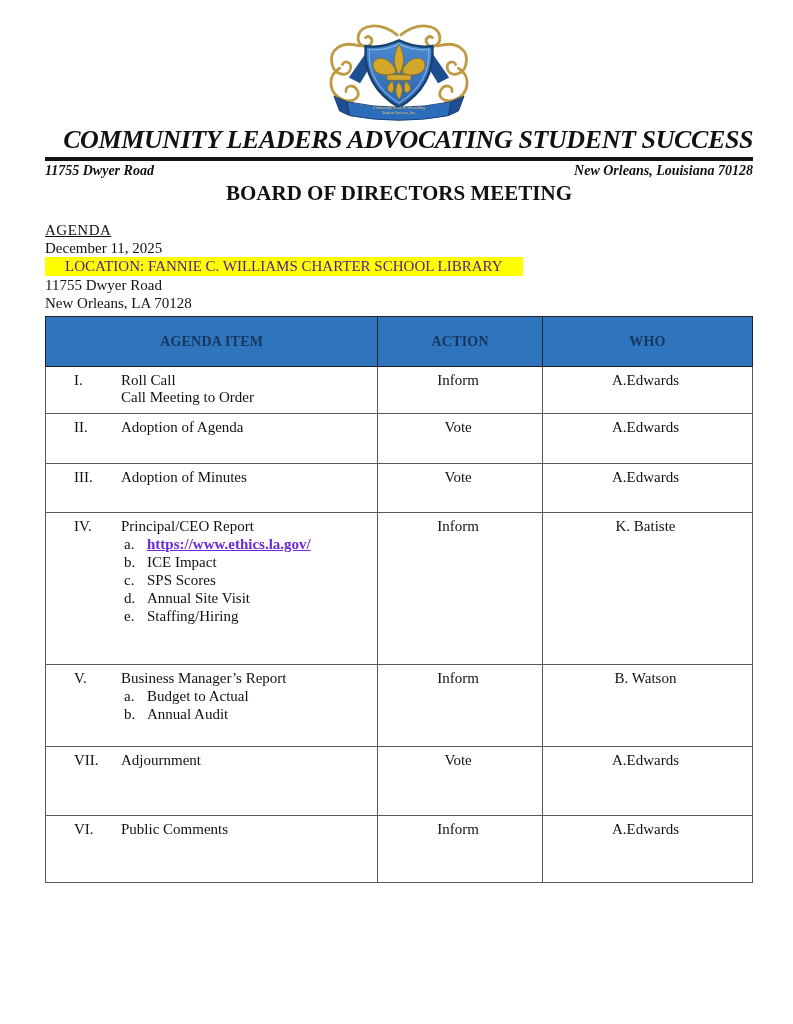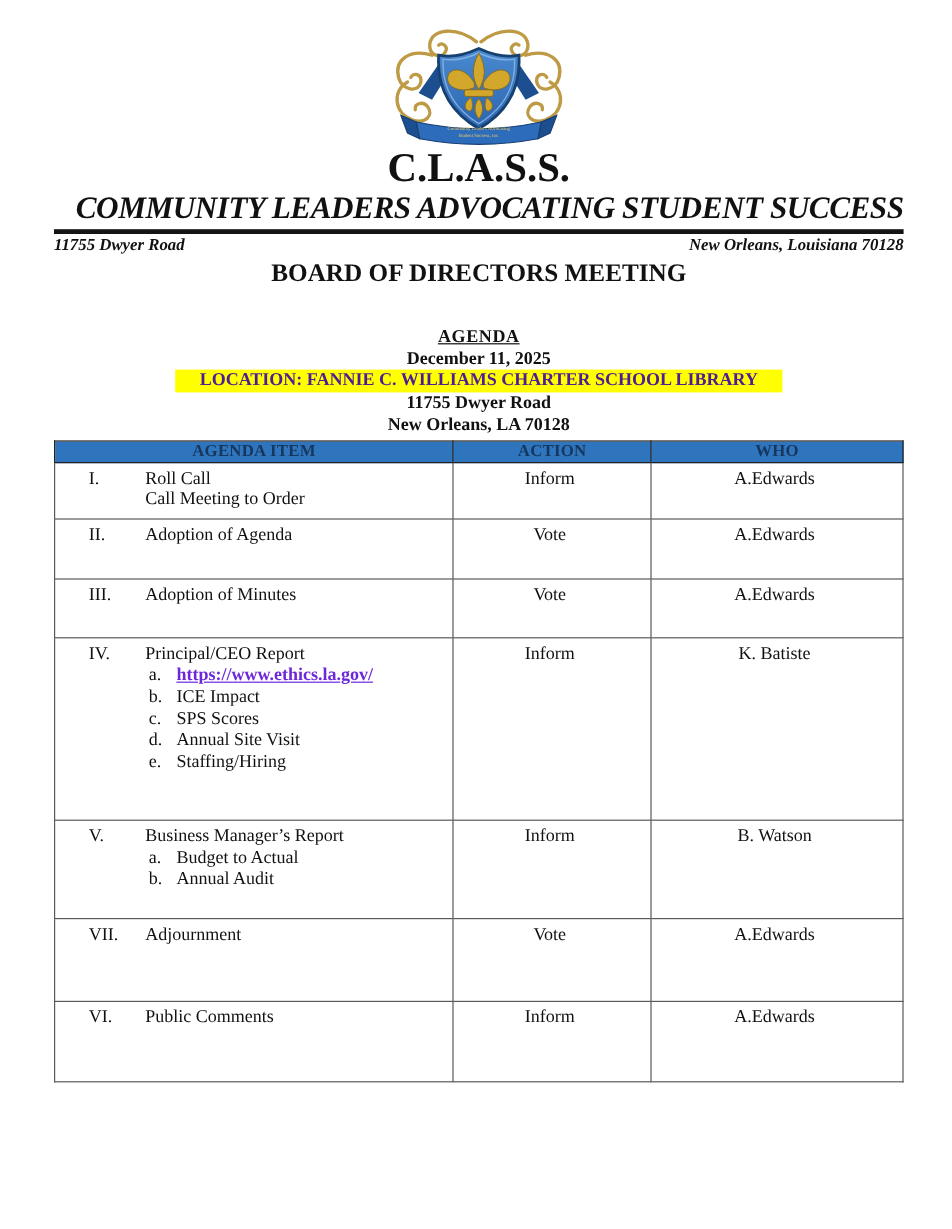--- a/index.html
+++ b/index.html
@@ -18,31 +18,31 @@
     margin:3px 0 0;text-align:right;font-size:26px;font-weight:bold;font-style:italic;
     letter-spacing:-0.4px;white-space:nowrap;line-height:1.02;
   }
   .rule{height:4px;background:#141414;margin-top:3px;}
   .addr-row{
     display:flex;justify-content:space-between;margin-top:2px;
     font-size:14px;font-weight:bold;font-style:italic;line-height:1.15;
   }
   .meeting-title{text-align:center;font-weight:bold;font-size:21px;margin-top:3px;line-height:1.1;}
   
-  .agenda-block{margin-top:33px;text-align:center;font-weight:bold;font-size:15px;line-height:1.22;}
+  .agenda-block{margin-top:16px;text-align:left;font-weight:normal;font-size:15px;line-height:1.22;}
   .agenda-title{text-decoration:underline;letter-spacing:0.5px;}
   .hl{background:#FFFF00;color:#4c1d95;padding:0 20px;display:inline-block;}
   
   table.agenda{
     width:100%;margin-top:4px;border-collapse:collapse;table-layout:fixed;
     font-size:15px;
   }
   table.agenda th{
     background:#2E75BE;color:#17365D;font-weight:bold;font-size:14px;
-    border:1px solid #222;height:17px;padding:0;text-align:center;letter-spacing:0.2px;
+    border:1px solid #222;height:17px;padding:16px;text-align:center;letter-spacing:0.2px;
   }
   table.agenda td{
     border:1px solid #5a5a5a;vertical-align:top;padding:5px 4px 0 0;
   }
   col.c1{width:47%;} col.c2{width:23.3%;} col.c3{width:29.7%;}
   tbody tr:nth-child(1){height:47px;}
   tbody tr:nth-child(2){height:50px;}
   tbody tr:nth-child(3){height:49px;}
   tbody tr:nth-child(4){height:152px;}
   tbody tr:nth-child(5){height:82px;}
@@ -98,21 +98,20 @@
 
     <g>
       <path d="M34,88 L20,82 L26,98 L37,103 Z" fill="#1d4e8f" stroke="#163e72" stroke-width="1"></path>
       <path d="M146,88 L160,82 L154,98 L143,103 Z" fill="#1d4e8f" stroke="#163e72" stroke-width="1"></path>
       <path d="M34,88 Q90,100 146,88 L143,103 Q90,113 37,103 Z" fill="#2d6bbb" stroke="#163e72" stroke-width="1"></path>
       <text x="90" y="95.5" text-anchor="middle" font-size="4.3" fill="#e8c96a">Community Leaders Advocating</text>
       <text x="90" y="101" text-anchor="middle" font-size="4.3" fill="#e8c96a">Student Success, Inc.</text>
     </g>
   </svg>
 
-  <h1 class="acronym">C.L.A.S.S.</h1>
   <h2 class="org-name">COMMUNITY LEADERS ADVOCATING STUDENT SUCCESS</h2>
   <div class="rule"></div>
 
   <div class="addr-row">
     <span>11755 Dwyer Road</span>
     <span>New Orleans, Louisiana 70128</span>
   </div>
 
   <div class="meeting-title">BOARD OF DIRECTORS MEETING</div>
 

